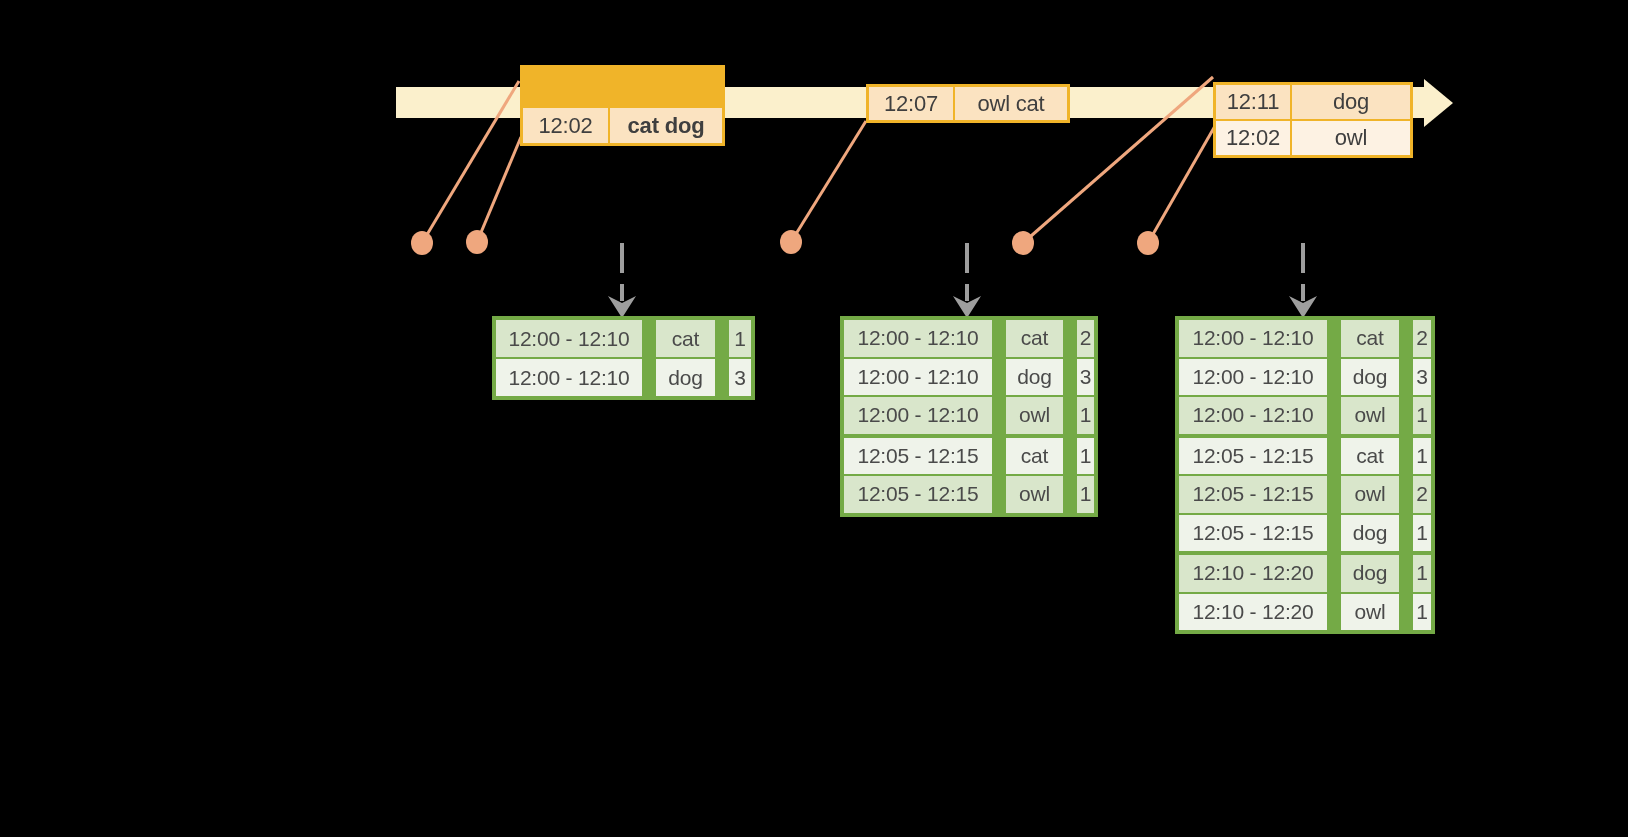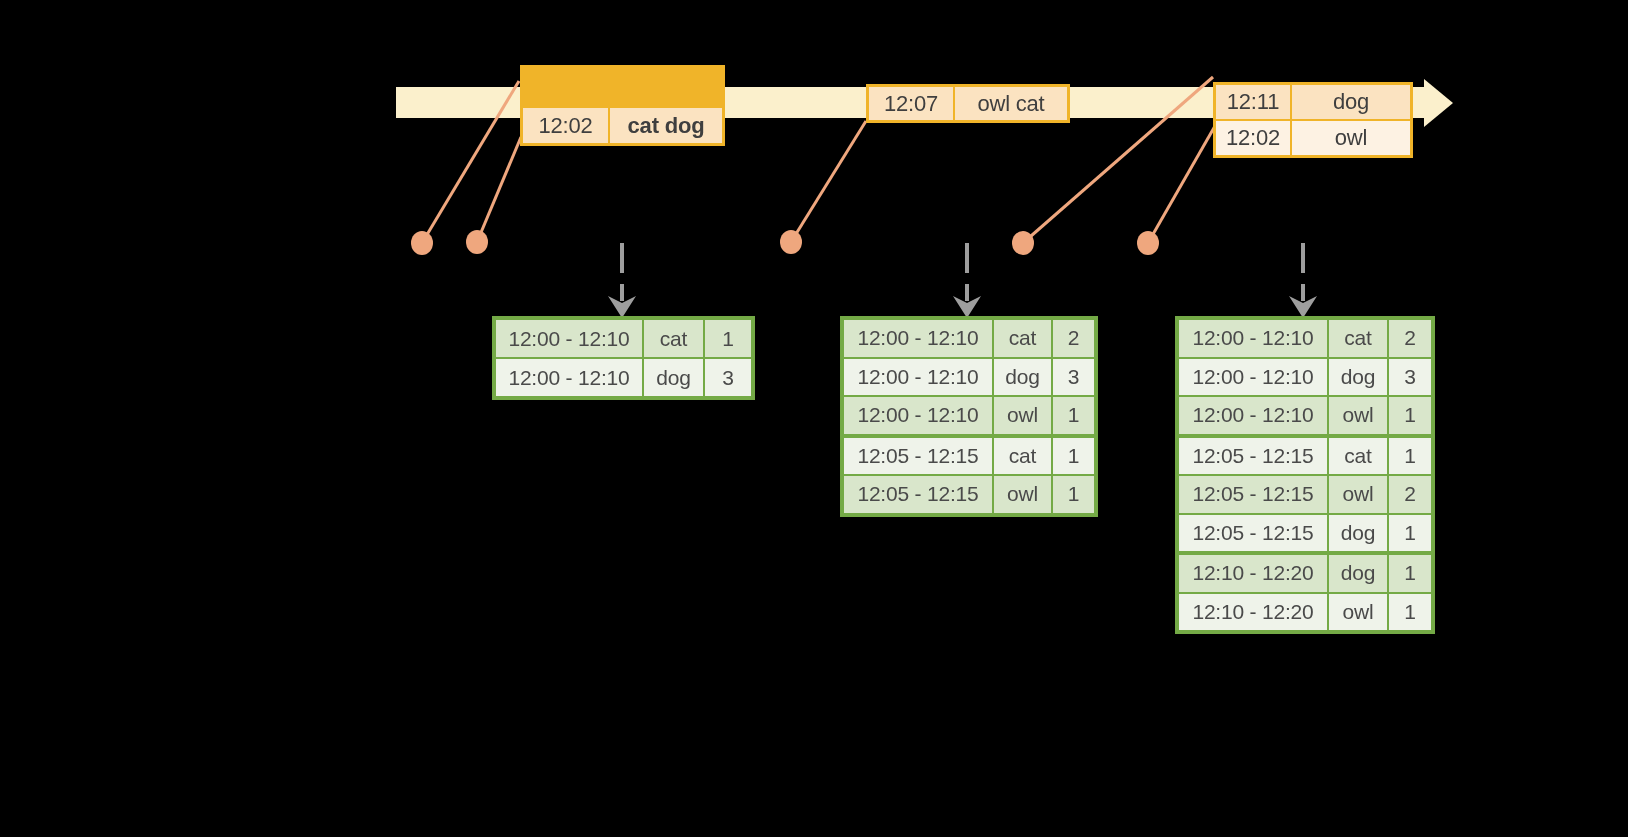--- a/index.html
+++ b/index.html
@@ -30,21 +30,21 @@
   #events-1207 .row{height:33px;border-radius:6px;}
   #events-1207 .cell.time{width:84px;} #events-1207 .cell.words{flex:1;}
   #events-1211{left:1213px;top:82px;width:200px;}
   #events-1211 .row{height:34px;}
   #events-1211 .cell.time{width:74px;} #events-1211 .cell.words{flex:1;}
   
   .result-table{
     position:absolute;display:flex;flex-direction:column;gap:2px;
     background:#74AA46;border:4px solid #74AA46;box-sizing:border-box;
   }
-  .result-table .row{display:flex;gap:2px;height:36.5px;}
+  .result-table .row{display:flex;gap:14px;height:36.5px;}
   .result-table .row.group-start{margin-top:2px;}
   .result-table .cell{
     display:flex;align-items:center;justify-content:center;
     font-size:21px;letter-spacing:-0.2px;color:#4a4a4a;
   }
   .result-table .row:nth-child(odd) .cell{background:#D9E6CB;}
   .result-table .row:nth-child(even) .cell{background:#EFF3EA;}
   #result-1{left:492px;top:316px;width:263px;}
   #result-1 .row{height:37px;}
   #result-1 .cell.win{width:146px;} #result-1 .cell.word{width:59px;} #result-1 .cell.cnt{flex:1;}

